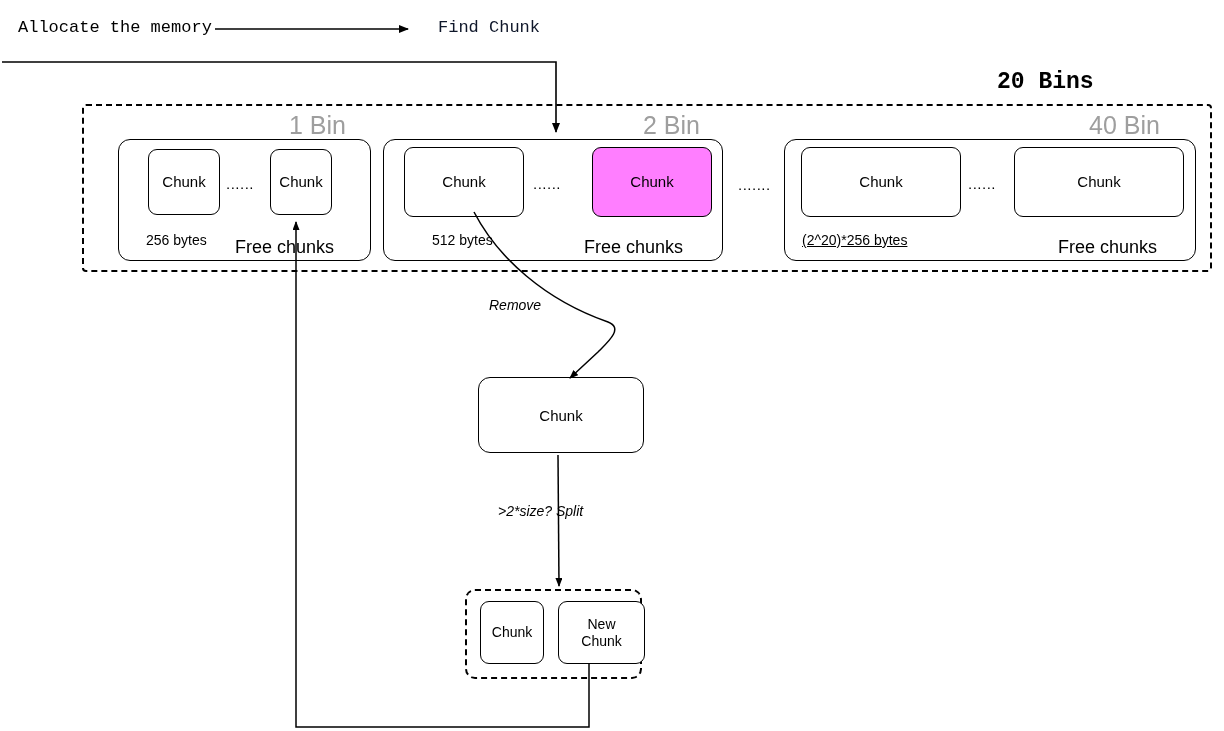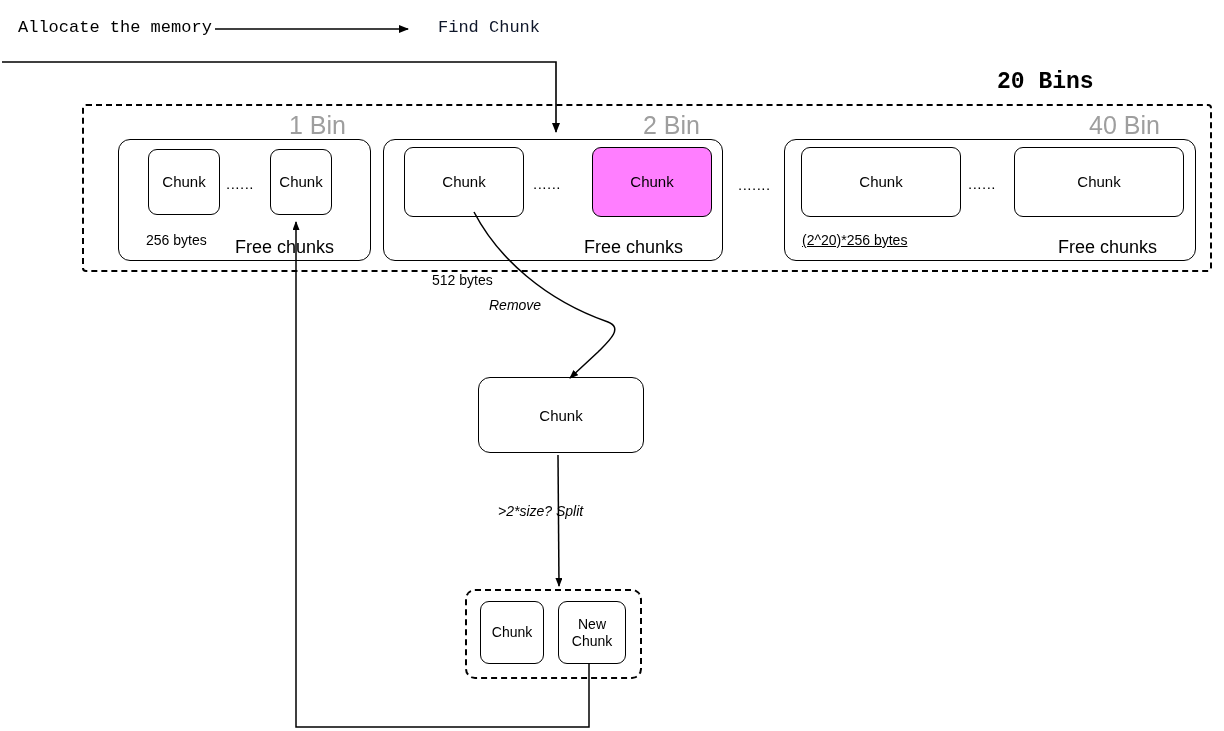--- a/index.html
+++ b/index.html
@@ -176,38 +176,38 @@
   <div class="dots" style="left:226px; top:175px;">......</div>
   <div class="chunk" style="left:270px; top:149px; width:62px; height:66px;">Chunk</div>
   <div class="bytes" style="left:146px; top:232px;">256 bytes</div>
   <div class="freechunks" style="left:235px; top:237px;">Free chunks</div>
 
   <div class="bin-title" style="left:643px; top:111px;">2 Bin</div>
   <div class="bin-box" style="left:383px; top:139px; width:340px; height:122px;"></div>
   <div class="chunk" style="left:404px; top:147px; width:120px; height:70px;">Chunk</div>
   <div class="dots" style="left:533px; top:175px;">......</div>
   <div class="chunk pink" style="left:592px; top:147px; width:120px; height:70px;">Chunk</div>
-  <div class="bytes" style="left:432px; top:232px;margin-top:40px;">512 bytes</div>
+  <div class="bytes" style="left:432px; top:232px;">512 bytes</div>
   <div class="freechunks" style="left:584px; top:237px;">Free chunks</div>
 
   <div class="dots" style="left:738px; top:176px;">.......</div>
 
   <div class="bin-title" style="left:1089px; top:111px;">40 Bin</div>
   <div class="bin-box" style="left:784px; top:139px; width:412px; height:122px;"></div>
   <div class="chunk" style="left:801px; top:147px; width:160px; height:70px;">Chunk</div>
   <div class="dots" style="left:968px; top:175px;">......</div>
   <div class="chunk" style="left:1014px; top:147px; width:170px; height:70px;">Chunk</div>
   <div class="bytes" style="left:802px; top:232px;text-decoration:underline;">(2^20)*256 bytes</div>
   <div class="freechunks" style="left:1058px; top:237px;">Free chunks</div>
 
   <div class="mid-chunk">Chunk</div>
 
   <div class="split-outer"></div>
   <div class="split-chunk" style="left:480px; top:601px; width:64px; height:63px;">Chunk</div>
-  <div class="split-chunk" style="left:558px; top:601px; width:68px; height:63px;">
+  <div class="split-chunk" style="left:558px; top:601px; width:87px; height:63px;">
     <span>
       <span>New</span><br>
       <span>Chunk</span>
     </span>
   </div>
 
   <div class="edge-lbl t-remove">Remove</div>
   <div class="edge-lbl t-split">&gt;2*size? Split</div>
 
   <svg class="layer" viewBox="0 0 1224 731">

